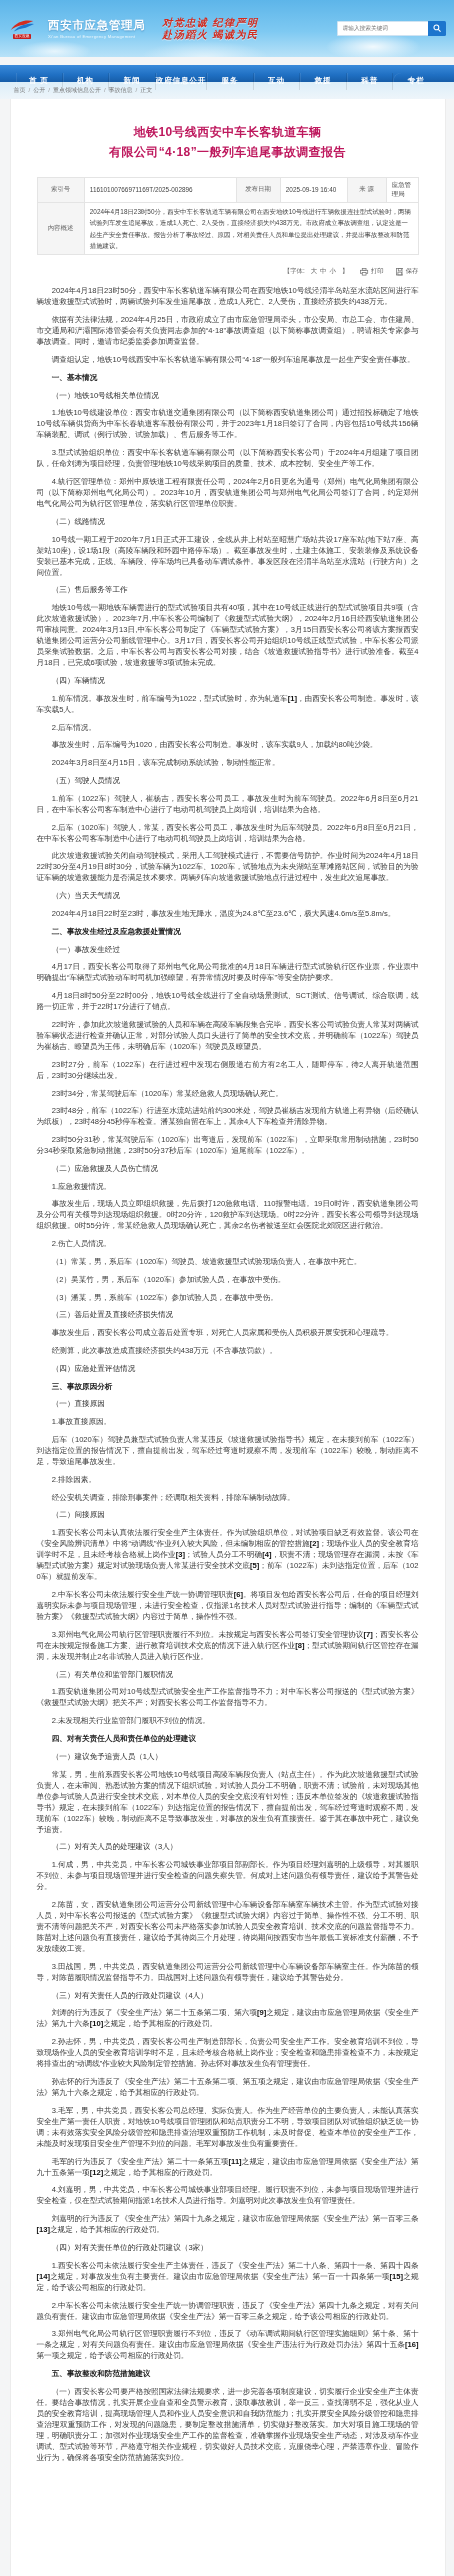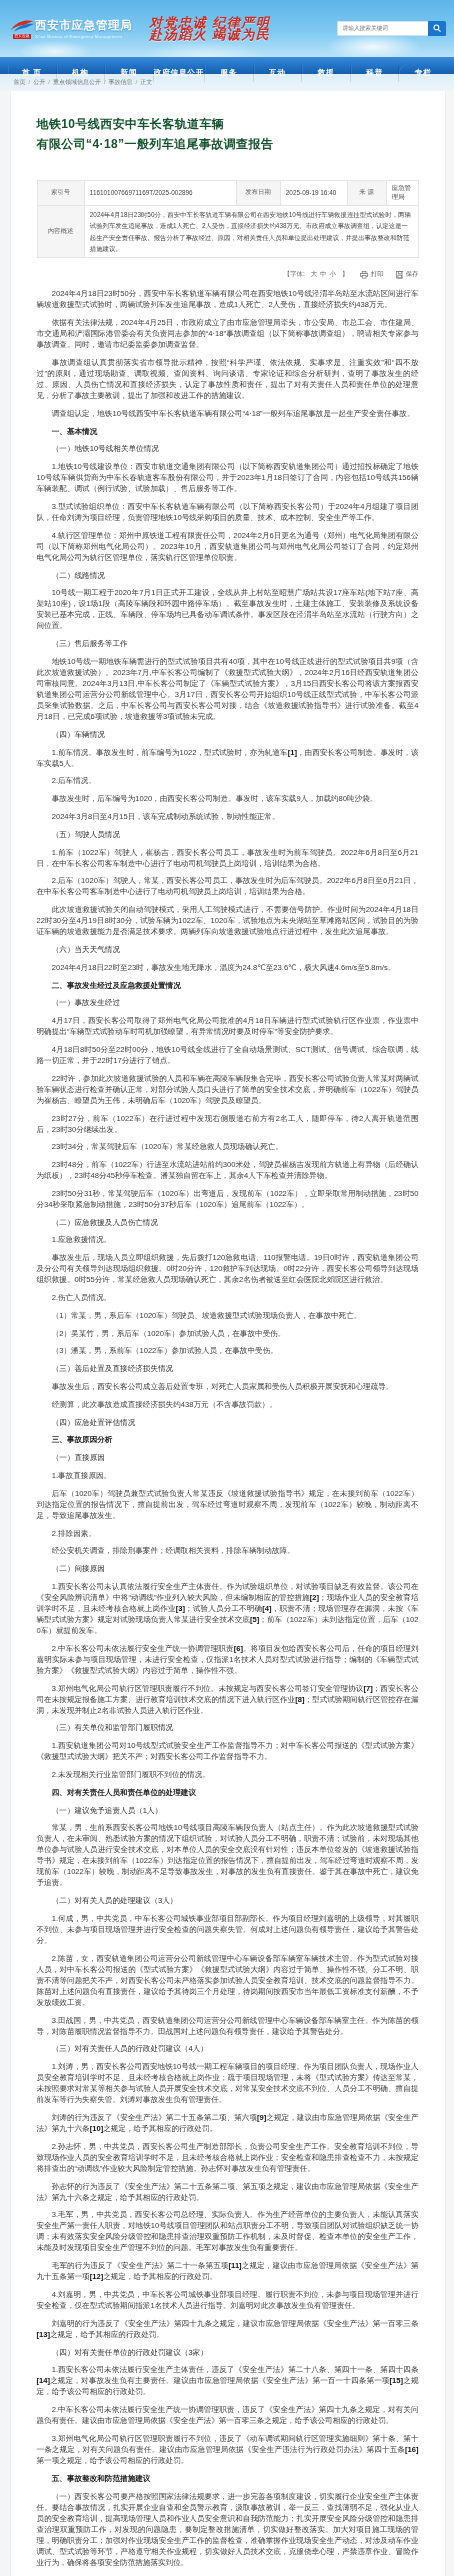--- a/index.html
+++ b/index.html
@@ -12,60 +12,60 @@
   
   .hero{
     height:57px;position:relative;
     background:
       radial-gradient(68px 19.7px at 82% 82%, rgba(255,255,255,.85), rgba(255,255,255,0) 70%),
       radial-gradient(53px 15px at 12% 90%, rgba(255,255,255,.7), rgba(255,255,255,0) 70%),
       radial-gradient(91px 23px at 45% 100%, rgba(255,255,255,.55), rgba(255,255,255,0) 70%),
       linear-gradient(180deg,#5db5e9 0%,#7ec9f2 55%,#b8e2f8 100%);
   }
   .hero-inner{display:flex;align-items:center;height:100%;padding:0 9px;box-sizing:border-box;}
-  .logo{display:flex;align-items:center;gap:0;cursor:pointer;}
+  .logo{display:flex;align-items:center;gap:13px;cursor:pointer;}
   .logo-mark{display:flex;flex-direction:column;align-items:center;}
   .logo-badge{background:#c31f1f;color:#fff;font-size:3.8px;line-height:5.3px;padding:0 1.5px;border-radius:0.8px;margin-top:0.8px;white-space:nowrap;}
   .site-name{color:#fff;font-size:11.4px;font-weight:bold;letter-spacing:0.8px;text-shadow:0 0.8px 1.5px rgba(30,90,150,.45);white-space:nowrap;}
   .site-name-en{color:rgba(255,255,255,.85);font-size:4.2px;letter-spacing:0.3px;margin-top:0.8px;white-space:nowrap;}
-  .slogan{margin-left:16.7px;text-align:center;color:#d22b1f;font-weight:900;font-size:13px;line-height:11.4px;letter-spacing:1.5px;font-style:italic;text-shadow:0 0.8px 0 rgba(255,255,255,.5);white-space:nowrap;}
+  .slogan{margin-left:16.7px;text-align:center;color:#d22b1f;font-weight:900;font-size:10px;line-height:11.4px;letter-spacing:1.5px;font-style:italic;text-shadow:0 0.8px 0 rgba(255,255,255,.5);white-space:nowrap;}
   .search{margin-left:auto;display:flex;align-items:center;}
   .search input{
     width:91px;height:14.4px;border:0.8px solid #cfe3f2;border-right:none;background:#fff;
     font-size:5.7px;color:#555;padding:0 4.5px;outline:none;box-sizing:border-box;border-radius:1.5px 0 0 1.5px;
   }
   .search button{
     width:18px;height:14.4px;border:none;background:#1c75cd;display:flex;align-items:center;justify-content:center;
     cursor:pointer;border-radius:0 1.5px 1.5px 0;padding:0;
   }
   
   .mainnav{height:16.7px;background:linear-gradient(180deg,#3a8ada 0%,#1f6fc2 60%,#175da8 100%);}
-  .mainnav ul{list-style:none;margin:0;padding:8px;display:flex;height:100%;}
+  .mainnav ul{list-style:none;margin:8px;padding:8px;display:flex;height:100%;}
   .mainnav li{
     flex:1;display:flex;align-items:center;justify-content:center;
     color:#fff;font-size:7.6px;font-weight:bold;letter-spacing:0.8px;cursor:pointer;
     border-right:0.8px solid rgba(0,0,0,.10);box-shadow:inset 0.8px 0 0 rgba(255,255,255,.12);
     white-space:nowrap;
   }
   .mainnav li:last-child{border-right:none;border-radius:8px;}
   
   .breadcrumb{
     height:17.4px;line-height:17.4px;padding-left:13.6px;font-size:6px;color:#777;
     background:linear-gradient(180deg,#dceef9 0%,#eef5fa 100%);
   }
   .breadcrumb .sep{margin:0 3px;color:#999;}
   .breadcrumb .crumb{cursor:pointer;}
   
   .card{
     width:436px;margin:0 auto;background:#fff;box-sizing:border-box;
     padding:19.7px 26px 23px;min-height:2485px;border:0.8px solid #ececec;border-top:none;
   }
   .doc-title{
-    margin:3px 0 25px;font-size:12px;font-weight:bold;color:#14532d;
-    text-align:left;line-height:20.5px;letter-spacing:0.4px;
+    margin:3px 0 14px;font-size:12px;font-weight:bold;color:#be185d;
+    text-align:center;line-height:20.5px;letter-spacing:0.4px;
   }
   table.meta{width:100%;border-collapse:collapse;font-size:6.4px;color:#555;table-layout:fixed;}
   table.meta th,table.meta td{border:0.8px solid #e4e4e4;padding:3px 5.3px;font-weight:normal;}
   table.meta th{background:#f5f5f5;text-align:center;white-space:nowrap;color:#666;}
   table.meta td{text-align:left;color:#444;word-break:break-all;}
   td.summary{line-height:11.4px;text-align:justify;}
   .toolbar{
     display:flex;justify-content:flex-end;align-items:center;gap:4.5px;
     margin:12px 0 9px;font-size:6.4px;color:#666;
   }
@@ -187,21 +187,20 @@
           <rect x="2.5" y="5.5" width="5" height="3.7" fill="none" stroke="#777" stroke-width="1"></rect>
         </svg>
       </span>
       <span>保存</span>
     </span>
   </div>
 
   <article id="article-body">
       <div class="p">2024年4月18日23时50分，西安中车长客轨道车辆有限公司在西安地铁10号线泾渭半岛站至水流站区间进行车辆坡道救援型式试验时，两辆试验列车发生追尾事故，造成1人死亡、2人受伤，直接经济损失约438万元。</div>
       <div class="p">依据有关法律法规，2024年4月25日，市政府成立了由市应急管理局牵头，市公安局、市总工会、市住建局、市交通局和浐灞国际港管委会有关负责同志参加的“4·18”事故调查组（以下简称事故调查组），聘请相关专家参与事故调查。同时，邀请市纪委监委参加调查监督。</div>
-      <div class="p">事故调查组认真贯彻落实省市领导批示精神，按照“科学严谨、依法依规、实事求是、注重实效”和“四不放过”的原则，通过现场勘查、调取视频、查阅资料、询问谈话、专家论证和综合分析研判，查明了事故发生的经过、原因、人员伤亡情况和直接经济损失，认定了事故性质和责任，提出了对有关责任人员和责任单位的处理意见，分析了事故主要教训，提出了加强和改进工作的措施建议。</div>
       <div class="p">调查组认定，地铁10号线西安中车长客轨道车辆有限公司“4·18”一般列车追尾事故是一起生产安全责任事故。</div>
       <div class="h1">一、基本情况</div>
       <div class="h2">（一）地铁10号线相关单位情况</div>
       <div class="p">1.地铁10号线建设单位：西安市轨道交通集团有限公司（以下简称西安轨道集团公司）通过招投标确定了地铁10号线车辆供货商为中车长春轨道客车股份有限公司，并于2023年1月18日签订了合同，内容包括10号线共156辆车辆装配、调试（例行试验、试验加载）、售后服务等工作。</div>
       <div class="p">3.型式试验组织单位：西安中车长客轨道车辆有限公司（以下简称西安长客公司）于2024年4月组建了项目团队，任命刘涛为项目经理，负责管理地铁10号线采购项目的质量、技术、成本控制、安全生产等工作。</div>
       <div class="p">4.轨行区管理单位：郑州中原铁道工程有限责任公司，2024年2月6日更名为通号（郑州）电气化局集团有限公司（以下简称郑州电气化局公司）。2023年10月，西安轨道集团公司与郑州电气化局公司签订了合同，约定郑州电气化局公司为轨行区管理单位，落实轨行区管理单位职责。</div>
       <div class="h2">（二）线路情况</div>
       <div class="p">10号线一期工程于2020年7月1日正式开工建设，全线从井上村站至昭慧广场站共设17座车站(地下站7座、高架站10座)，设1场1段（高陵车辆段和环园中路停车场）。截至事故发生时，土建主体施工、安装装修及系统设备安装已基本完成，正线、车辆段、停车场均已具备动车调试条件。事发区段在泾渭半岛站至水流站（行驶方向）之间位置。</div>
       <div class="h2">（三）售后服务等工作</div>
       <div class="p">地铁10号线一期地铁车辆需进行的型式试验项目共有40项，其中在10号线正线进行的型式试验项目共9项（含此次坡道救援试验）。2023年7月,中车长客公司编制了《救援型式试验大纲》，2024年2月16日经西安轨道集团公司审核同意。2024年3月13日,中车长客公司制定了《车辆型式试验方案》，3月15日西安长客公司将该方案报西安轨道集团公司运营分公司新线管理中心。3月17日，西安长客公司开始组织10号线正线型式试验，中车长客公司派员采集试验数据。之后，中车长客公司与西安长客公司对接，结合《坡道救援试验指导书》进行试验准备。截至4月18日，已完成6项试验，坡道救援等3项试验未完成。</div>
@@ -250,21 +249,20 @@
       <div class="p">1.西安轨道集团公司对10号线型式试验安全生产工作监督指导不力；对中车长客公司报送的《型式试验方案》《救援型式试验大纲》把关不严；对西安长客公司工作监督指导不力。</div>
       <div class="p">2.未发现相关行业监管部门履职不到位的情况。</div>
       <div class="h1">四、对有关责任人员和责任单位的处理建议</div>
       <div class="h2">（一）建议免予追责人员（1人）</div>
       <div class="p">常某，男，生前系西安长客公司地铁10号线项目高陵车辆段负责人（站点主任）。作为此次坡道救援型式试验负责人，在未审阅、熟悉试验方案的情况下组织试验，对试验人员分工不明确，职责不清；试验前，未对现场其他单位参与试验人员进行安全技术交底，对本单位人员的安全交底没有针对性；违反本单位签发的《坡道救援试验指导书》规定，在未接到前车（1022车）到达指定位置的报告情况下，擅自提前出发，驾车经过弯道时观察不周，发现前车（1022车）较晚，制动距离不足导致事故发生，对事故的发生负有直接责任。鉴于其在事故中死亡，建议免予追责。</div>
       <div class="h2">（二）对有关人员的处理建议（3人）</div>
       <div class="p">1.何成，男，中共党员，中车长客公司城铁事业部项目部副部长。作为项目经理刘嘉明的上级领导，对其履职不到位、未参与项目现场管理并进行安全检查的问题失察失管。何成对上述问题负有领导责任，建议给予其警告处分。</div>
       <div class="p">2.陈苗，女，西安轨道集团公司运营分公司新线管理中心车辆设备部车辆室车辆技术主管。作为型式试验对接人员，对中车长客公司报送的《型式试验方案》《救援型式试验大纲》内容过于简单、操作性不强、分工不明、职责不清等问题把关不严，对西安长客公司未严格落实参加试验人员安全教育培训、技术交底的问题监督指导不力。陈苗对上述问题负有直接责任，建议给予其待岗三个月处理，待岗期间按西安市当年最低工资标准支付薪酬，不予发放绩效工资。</div>
       <div class="p">3.田战国，男，中共党员，西安轨道集团公司运营分公司新线管理中心车辆设备部车辆室主任。作为陈苗的领导，对陈苗履职情况监督指导不力。田战国对上述问题负有领导责任，建议给予其警告处分。</div>
       <div class="h2">（三）对有关责任人员的行政处罚建议（4人）</div>
-      <div class="p">1.刘涛，男，西安长客公司西安地铁10号线一期工程车辆项目的项目经理。作为项目团队负责人，现场作业人员安全教育培训学时不足、且未经考核合格就上岗作业；疏于项目现场管理，未将《型式试验方案》传达至常某，未按照要求对常某等相关参与试验人员开展安全技术交底，对常某安全技术交底不到位、人员分工不明确、擅自提前发车等行为失察失管。刘涛对事故发生负有管理责任。</div>
       <div class="p">刘涛的行为违反了《安全生产法》第二十五条第二项、第六项<b>[9]</b>之规定，建议由市应急管理局依据《安全生产法》第九十六条<b>[10]</b>之规定，给予其相应的行政处罚。</div>
       <div class="p">2.孙志怀，男，中共党员，西安长客公司生产制造部部长，负责公司安全生产工作。安全教育培训不到位，导致现场作业人员的安全教育培训学时不足，且未经考核合格就上岗作业；安全检查和隐患排查检查不力，未按规定将排查出的“动调线”作业较大风险制定管控措施。孙志怀对事故发生负有管理责任。</div>
       <div class="p">孙志怀的行为违反了《安全生产法》第二十五条第二项、第五项之规定，建议由市应急管理局依据《安全生产法》第九十六条之规定，给予其相应的行政处罚。</div>
       <div class="p">3.毛军，男，中共党员，西安长客公司总经理、实际负责人。作为生产经营单位的主要负责人，未能认真落实安全生产第一责任人职责，对地铁10号线项目管理团队和站点职责分工不明，导致项目团队对试验组织缺乏统一协调；未有效落实安全风险分级管控和隐患排查治理双重预防工作机制，未及时督促、检查本单位的安全生产工作，未能及时发现项目安全生产管理不到位的问题。毛军对事故发生负有重要责任。</div>
       <div class="p">毛军的行为违反了《安全生产法》第二十一条第五项<b>[11]</b>之规定，建议由市应急管理局依据《安全生产法》第九十五条第一项<b>[12]</b>之规定，给予其相应的行政处罚。</div>
       <div class="p">4.刘嘉明，男，中共党员，中车长客公司城铁事业部项目经理。履行职责不到位，未参与项目现场管理并进行安全检查，仅在型式试验期间指派1名技术人员进行指导。刘嘉明对此次事故发生负有管理责任。</div>
       <div class="p">刘嘉明的行为违反了《安全生产法》第四十九条之规定，建议市应急管理局依据《安全生产法》第一百零三条<b>[13]</b>之规定，给予其相应的行政处罚。</div>
       <div class="h2">（四）对有关责任单位的行政处罚建议（3家）</div>
       <div class="p">1.西安长客公司未依法履行安全生产主体责任，违反了《安全生产法》第二十八条、第四十一条、第四十四条<b>[14]</b>之规定，对事故发生负有主要责任。建议由市应急管理局依据《安全生产法》第一百一十四条第一项<b>[15]</b>之规定，给予该公司相应的行政处罚。</div>
       <div class="p">2.中车长客公司未依法履行安全生产统一协调管理职责，违反了《安全生产法》第四十九条之规定，对有关问题负有责任。建议由市应急管理局依据《安全生产法》第一百零三条之规定，给予该公司相应的行政处罚。</div>

